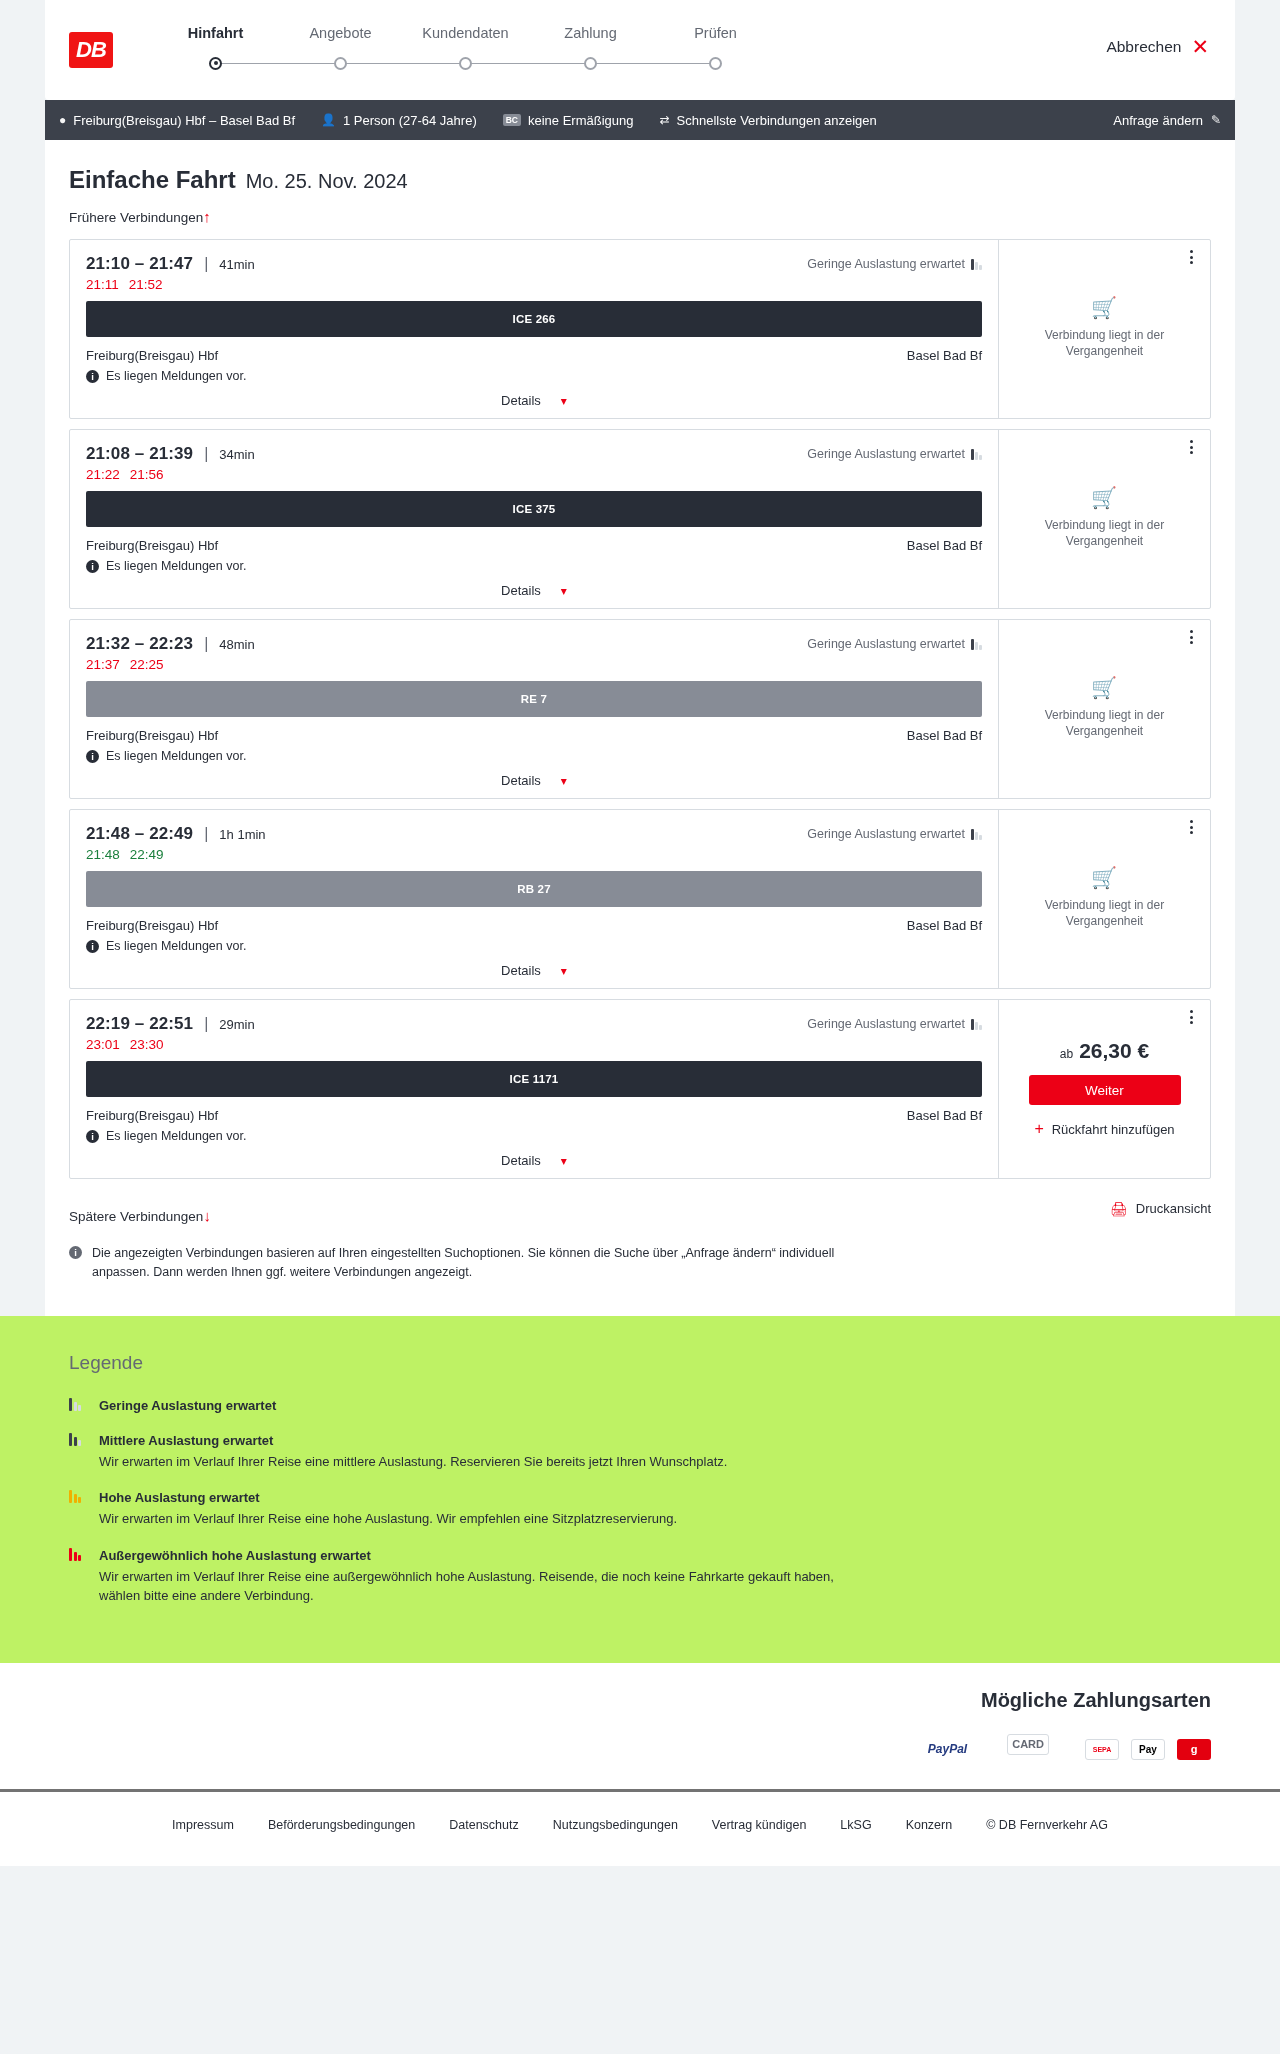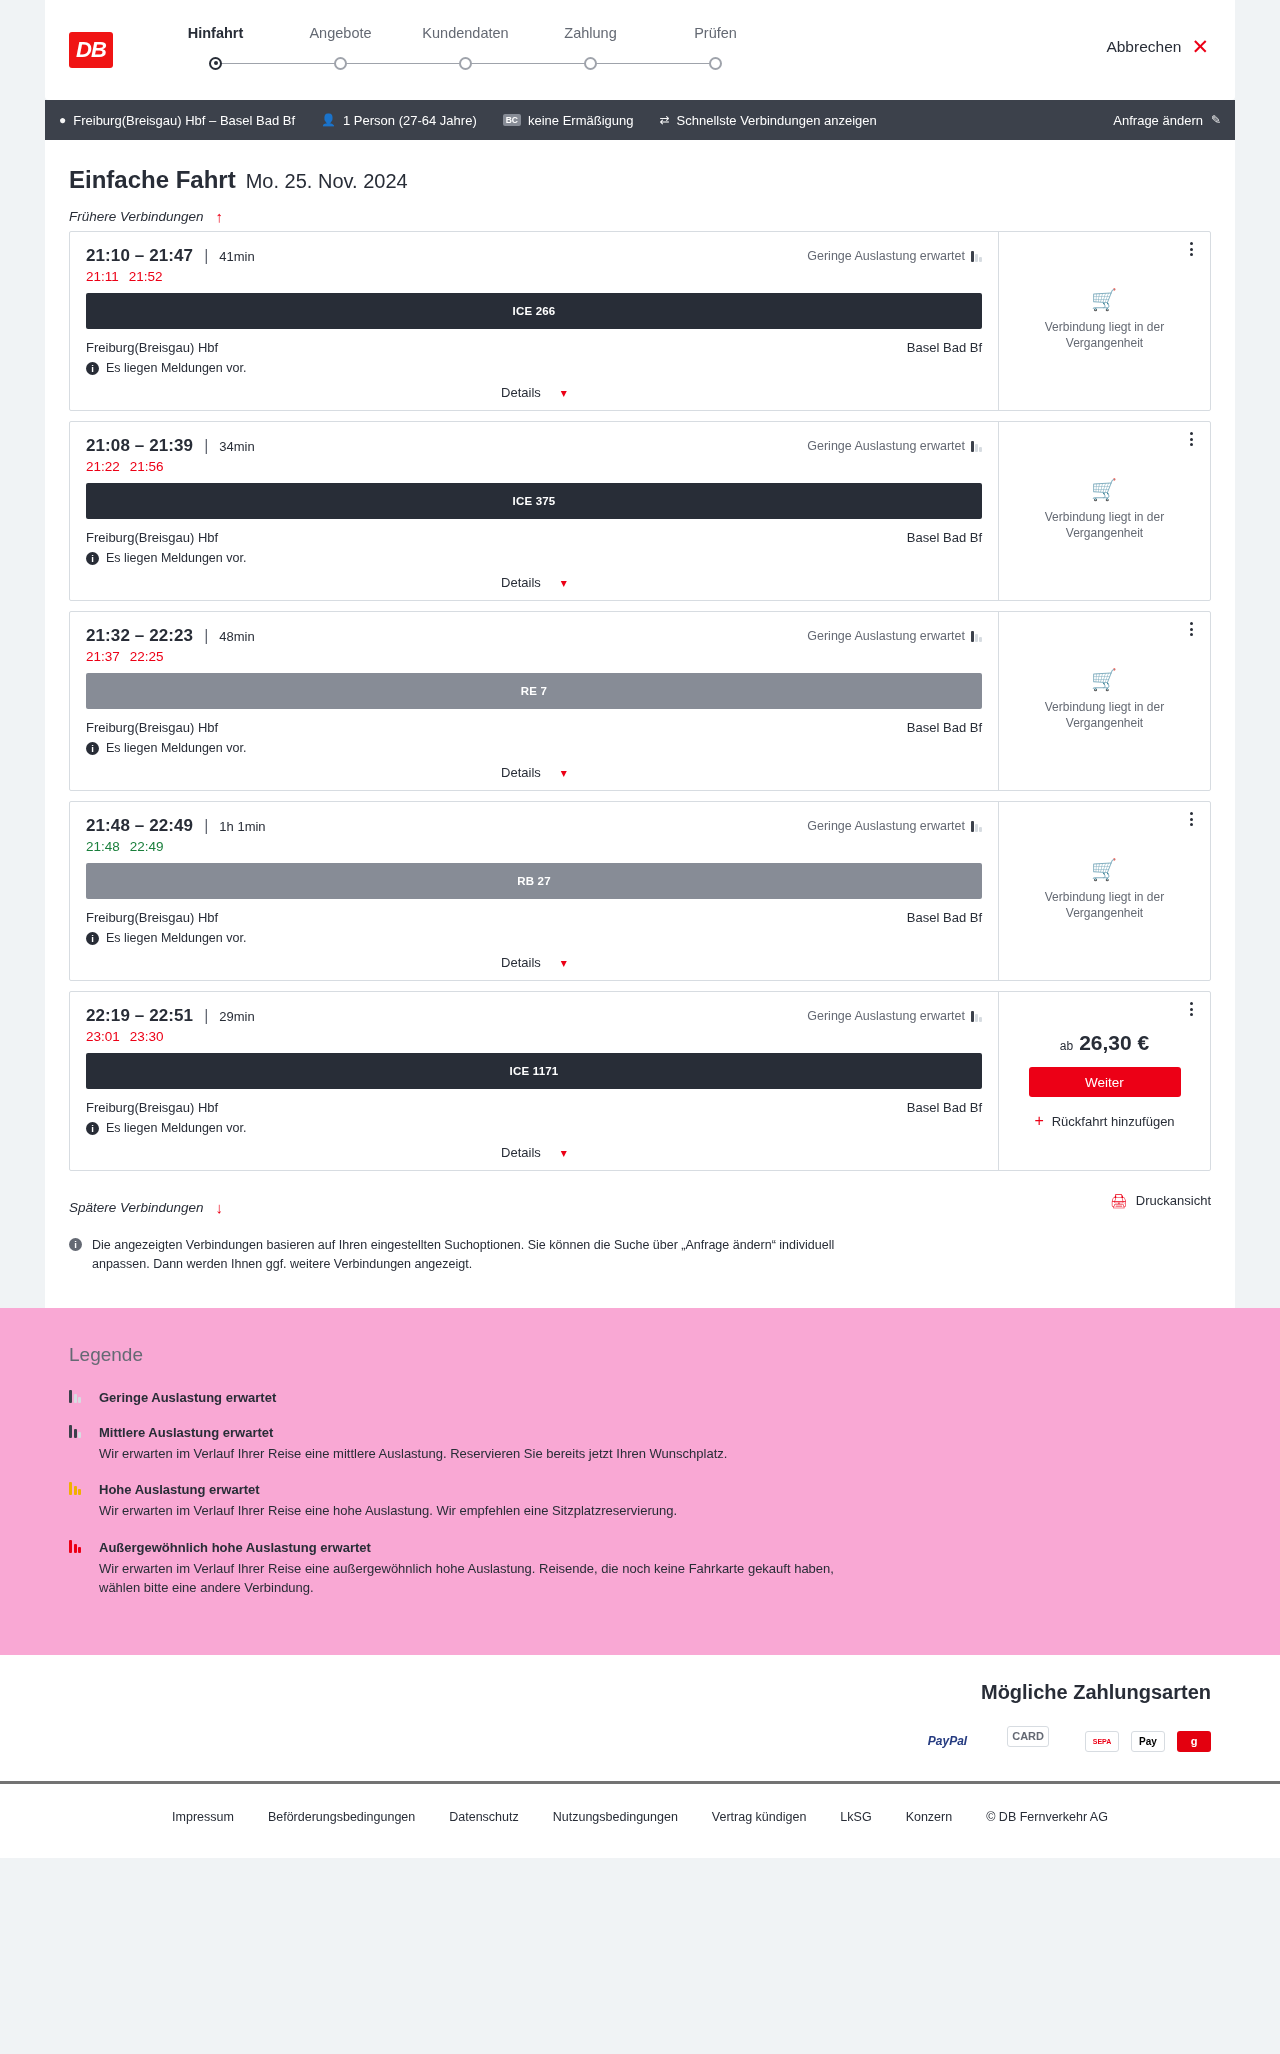--- a/index.html
+++ b/index.html
@@ -73,28 +73,28 @@
     padding:1.5px 3px; border-radius:2px; line-height:1;
   }
   .qb-right { position:absolute; right:14px; display:flex; align-items:center; gap:8px; cursor:pointer; }
 
   
   .content { background:#fff; margin:0 45px; padding:26px 0 34px 0; }
   .title-row { display:flex; align-items:baseline; gap:10px; padding:0 24px; }
   .title-main { font-size:24px; font-weight:bold; }
   .title-date { font-size:20px; }
   .earlier, .later {
-    display:flex; align-items:center; gap:12px;
+    display:flex; align-items:flex-end; gap:0;
     font-size:13.5px; color:#282d37; cursor:pointer;
-    padding:0 24px; margin-top:14px;font-style:italic;
+    padding:0 24px; margin-top:14px;
   }
   .arrow { color:#ec0016; font-size:15px; }
 
   
-  .cards { margin-top:6px; }
+  .cards { margin-top:14px; }
   .card {
     display:flex;
     border:1px solid #d7dce1;
     background:#fff;
     margin:0 24px 10px 24px;
     border-radius:2px;
   }
   .card-left { flex:1 1 auto; padding:14px 16px 0 16px; position:relative; }
   .card-right {
     width:212px; border-left:1px solid #d7dce1;
@@ -164,21 +164,21 @@
   .print { margin-left:auto; display:flex; align-items:center; gap:8px; font-size:13px; cursor:pointer; }
   .print-ico { color:#ec0016; font-size:14px; }
 
   .hint {
     margin:20px 24px 0 24px; display:flex; gap:10px;
     font-size:12.5px; color:#282d37; line-height:1.5; max-width:790px;
   }
   .hint .i-circle { background:#646973; margin-top:2px; }
 
   
-  .legend { background:#f9a8d4; padding:36px 69px 40px 69px; }
+  .legend { background:#bef264; padding:36px 69px 40px 69px; }
   .legend h2 { font-size:19px; font-weight:normal; color:#646973; margin:0 0 22px 0; }
   .legend-item { margin-bottom:17px; display:flex; gap:14px; }
   .legend-ico { width:16px; flex:0 0 16px; display:flex; align-items:flex-end; height:13px; gap:1.5px; margin-top:2px; }
   .legend-ico i { display:block; width:3px; border-radius:1px; font-style:normal; background:#d7dce1; }
   .legend-ico i:nth-child(1){ height:13px; }
   .legend-ico i:nth-child(2){ height:9px; }
   .legend-ico i:nth-child(3){ height:6px; }
   .legend-ico.l1 i:nth-child(1){ background:#3c414b; }
   .legend-ico.l2 i:nth-child(1), .legend-ico.l2 i:nth-child(2){ background:#3c414b; }
   .legend-ico.l3 i { background:#f0b000; }

